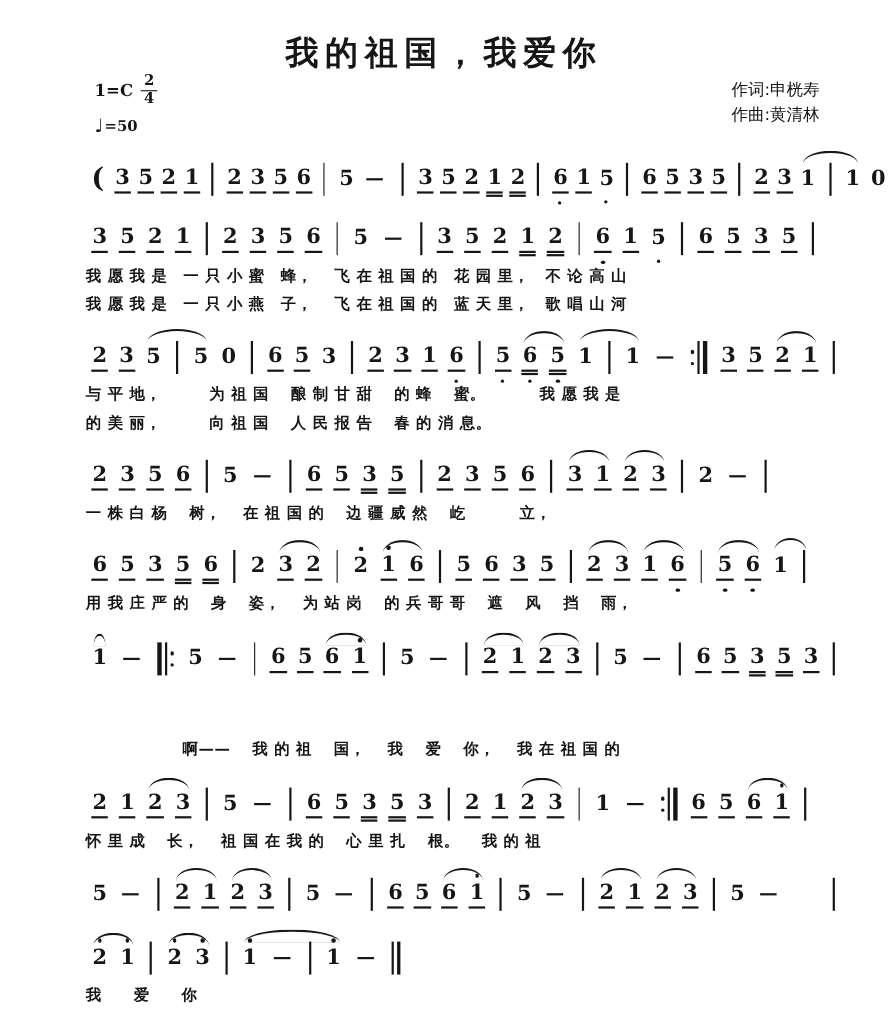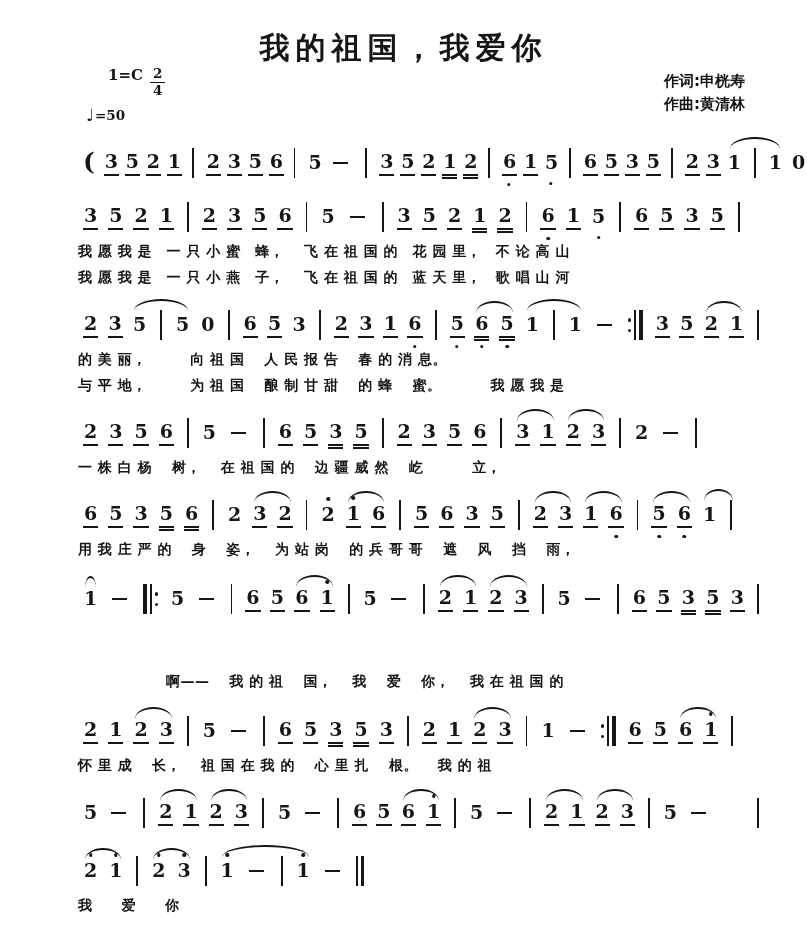--- a/index.html
+++ b/index.html
@@ -14,28 +14,28 @@
   .header { position:relative; height:128px; }
   .title {
     text-align:center; padding-top:28px;
     font-family:"DejaVu Serif", serif;
     font-size:30px; font-weight:bold; letter-spacing:6px;
   }
   .keysig {
     position:absolute; left:86px; top:66px;
     font-family:"DejaVu Serif", serif; font-weight:bold; font-size:15px;
   }
-  .keyline1 { display:flex; align-items:flex-start; gap:7px;margin-left:22px; }
+  .keyline1 { display:flex; align-items:center; gap:7px; }
   .frac { display:inline-flex; flex-direction:column; align-items:center; font-size:13.5px; line-height:1.1; }
   .frac-top { border-bottom:1.5px solid #161616; padding:0 3px 1px; }
   .tempo { margin-top:7px; font-size:13.5px; display:flex; align-items:center; gap:1px; }
   .tnote { font-size:17px; font-family:"DejaVu Sans", sans-serif; }
   .credits {
     position:absolute; right:62px; top:70px;
-    font-size:15px; font-weight:bold; line-height:1.5;text-align:right;
+    font-size:15px; font-weight:normal; line-height:1.5;text-align:right;
   }
 
   
   .score { padding-left:78px; padding-right:40px; }
   .system { margin-top:14px; }
   .system:nth-of-type(2) { margin-top:12px; }
   .system:nth-of-type(6), .system:nth-of-type(7), .system:nth-of-type(9) { margin-top:16px; }
 
   .nrow { display:flex; align-items:center; height:42px; white-space:nowrap; }
 
@@ -226,22 +226,22 @@
             <span class="bthick"></span>
           </span>
           <span class="note u1"><span class="n">3</span></span>
           <span class="note u1"><span class="n">5</span></span>
           <span class="slur">
             <span class="note u1"><span class="n">2</span></span>
             <span class="note u1"><span class="n">1</span></span>
           </span>
           <span class="bar"></span>
         </div>
+        <div class="lyr">与 平 地，　　　为 祖 国　 酿 制 甘 甜　 的 蜂　 蜜。　　　 我 愿 我 是</div>
         <div class="lyr">的 美 丽，　　　向 祖 国　 人 民 报 告　 春 的 消 息。</div>
-        <div class="lyr">与 平 地，　　　为 祖 国　 酿 制 甘 甜　 的 蜂　 蜜。　　　 我 愿 我 是</div>
       </div>
       <div class="system">
         <div class="nrow">
           <span class="note u1"><span class="n">2</span></span>
           <span class="note u1"><span class="n">3</span></span>
           <span class="note u1"><span class="n">5</span></span>
           <span class="note u1"><span class="n">6</span></span>
           <span class="bar"></span>
           <span class="note"><span class="n">5</span></span>
           <span class="dash"></span>

